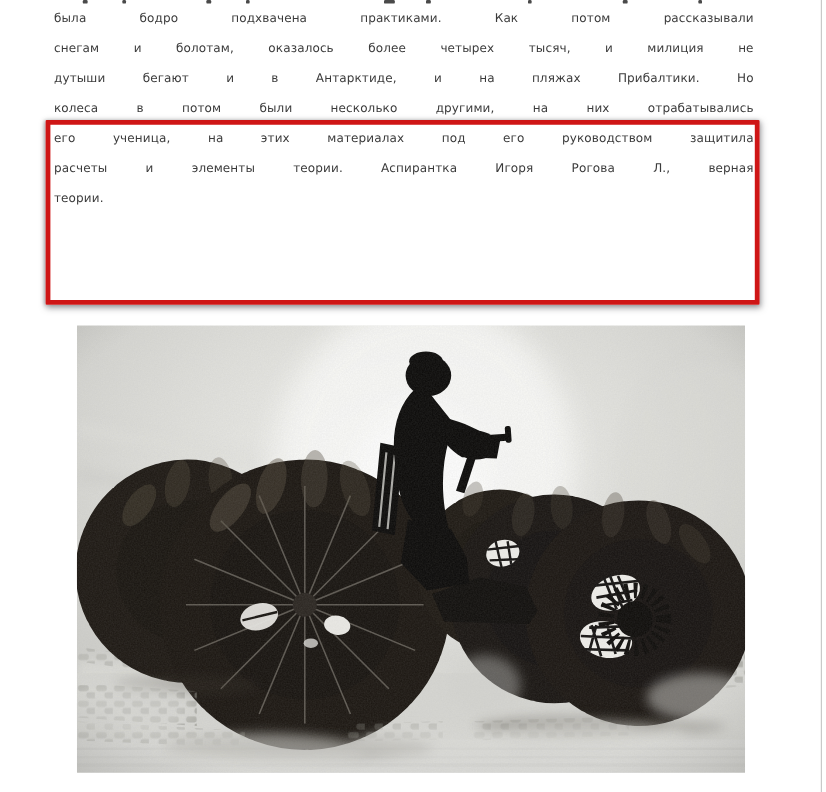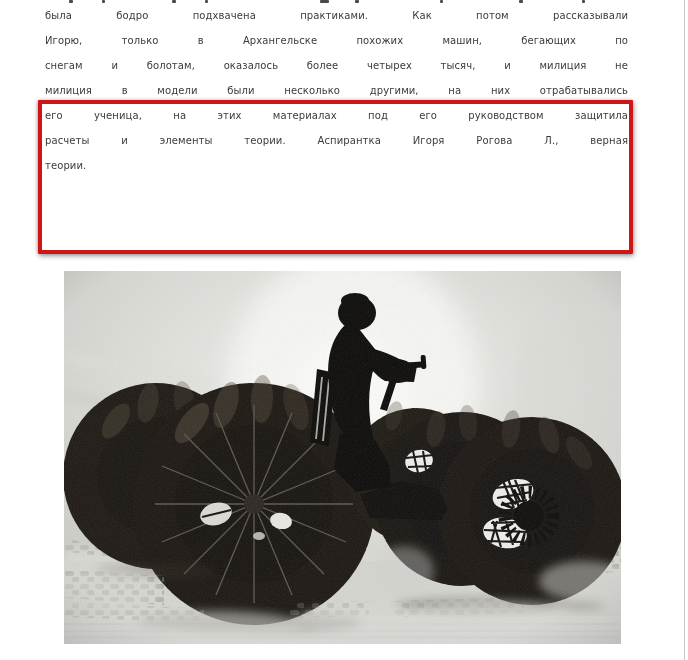--- a/index.html
+++ b/index.html
@@ -46,23 +46,23 @@
   <i style="left:160px;width:3px"></i>
   <i style="left:275px;width:9px"></i>
   <i style="left:310px;width:4px"></i>
   <i style="left:395px;width:3px"></i>
   <i style="left:474px;width:4px"></i>
   <i style="left:537px;width:3px"></i>
 </div>
 
 <div class="textcol" style="color: rgb(59, 59, 59);">
   <div class="jline">была бодро подхвачена практиками. Как потом рассказывали</div>
-  <div class="jline">Игорю, только в Архангельске похожих машин, бегающих по</div>
   <div class="jline">снегам и болотам, оказалось более четырех тысяч, и милиция не</div>
-  <div class="jline">милиция в модели были несколько другими, на них отрабатывались</div>
+  <div class="jline">дутыши бегают и в Антарктиде, и на пляжах Прибалтики. Но</div>
+  <div class="jline">колеса в потом были несколько другими, на них отрабатывались</div>
   <div class="jline">его ученица, на этих материалах под его руководством защитила</div>
   <div class="jline">расчеты и элементы теории. Аспирантка Игоря Рогова Л., верная</div>
   <div class="jline short">теории.</div>
 </div>
 
 <div class="hlbox" style="border-color: rgb(207, 22, 22);"></div>
 
 <figure class="photo" style="margin:0">
 <svg viewBox="0 0 557 373" xmlns="http://www.w3.org/2000/svg">
   <defs>

